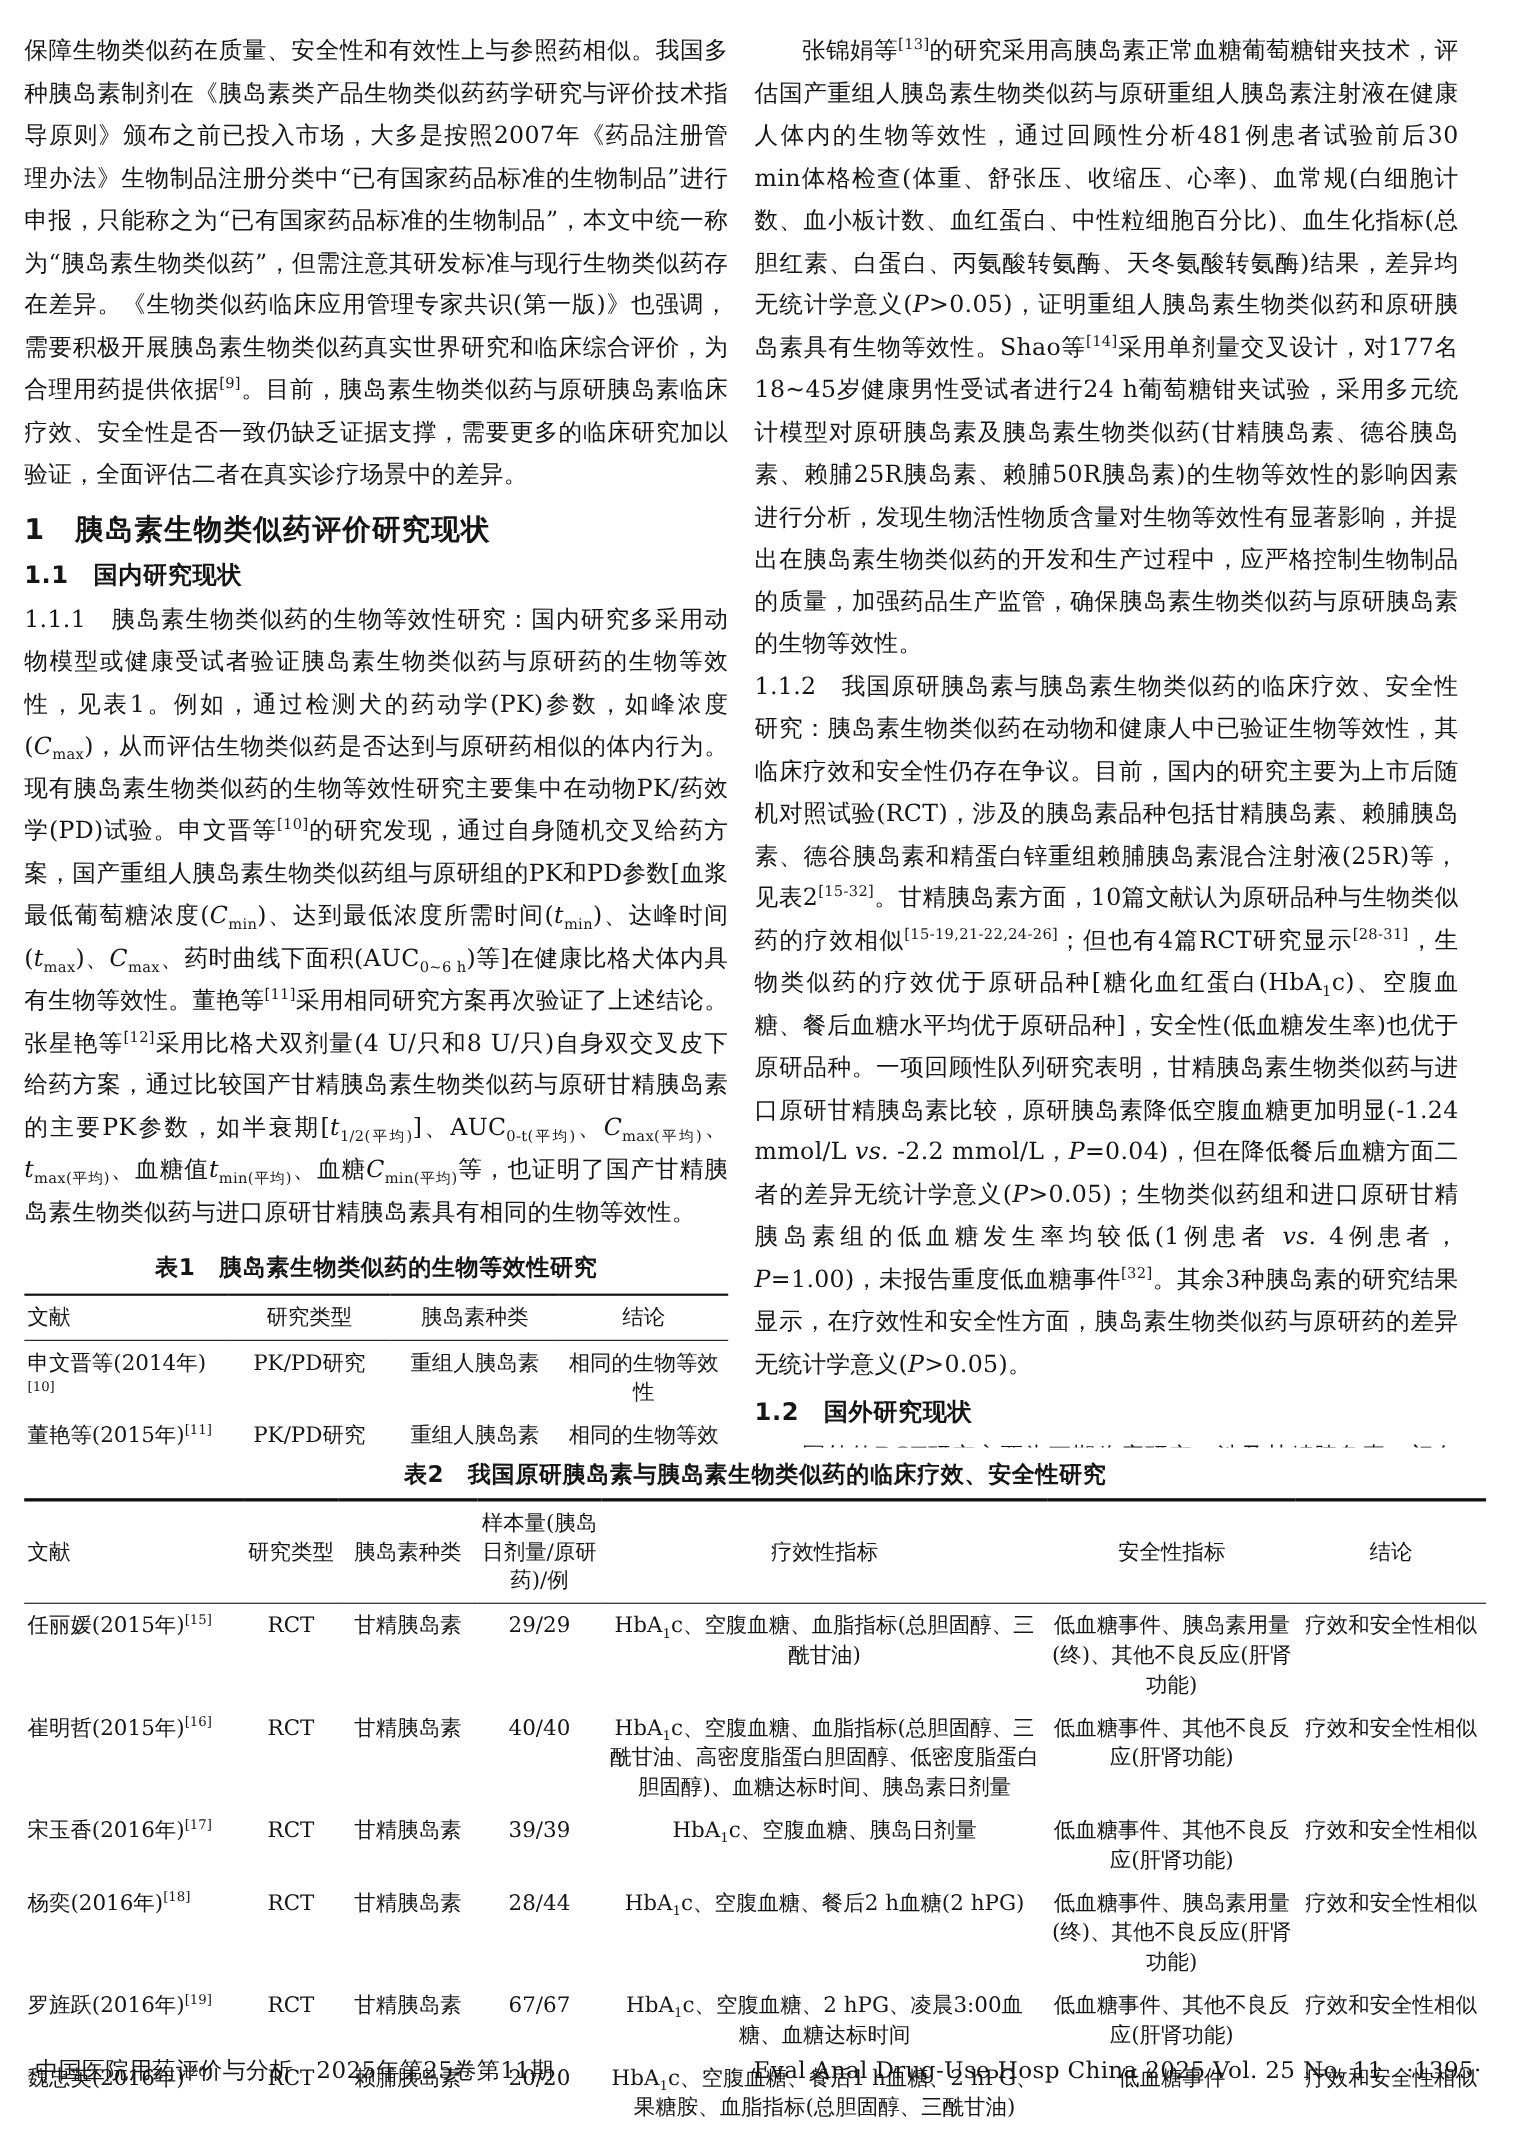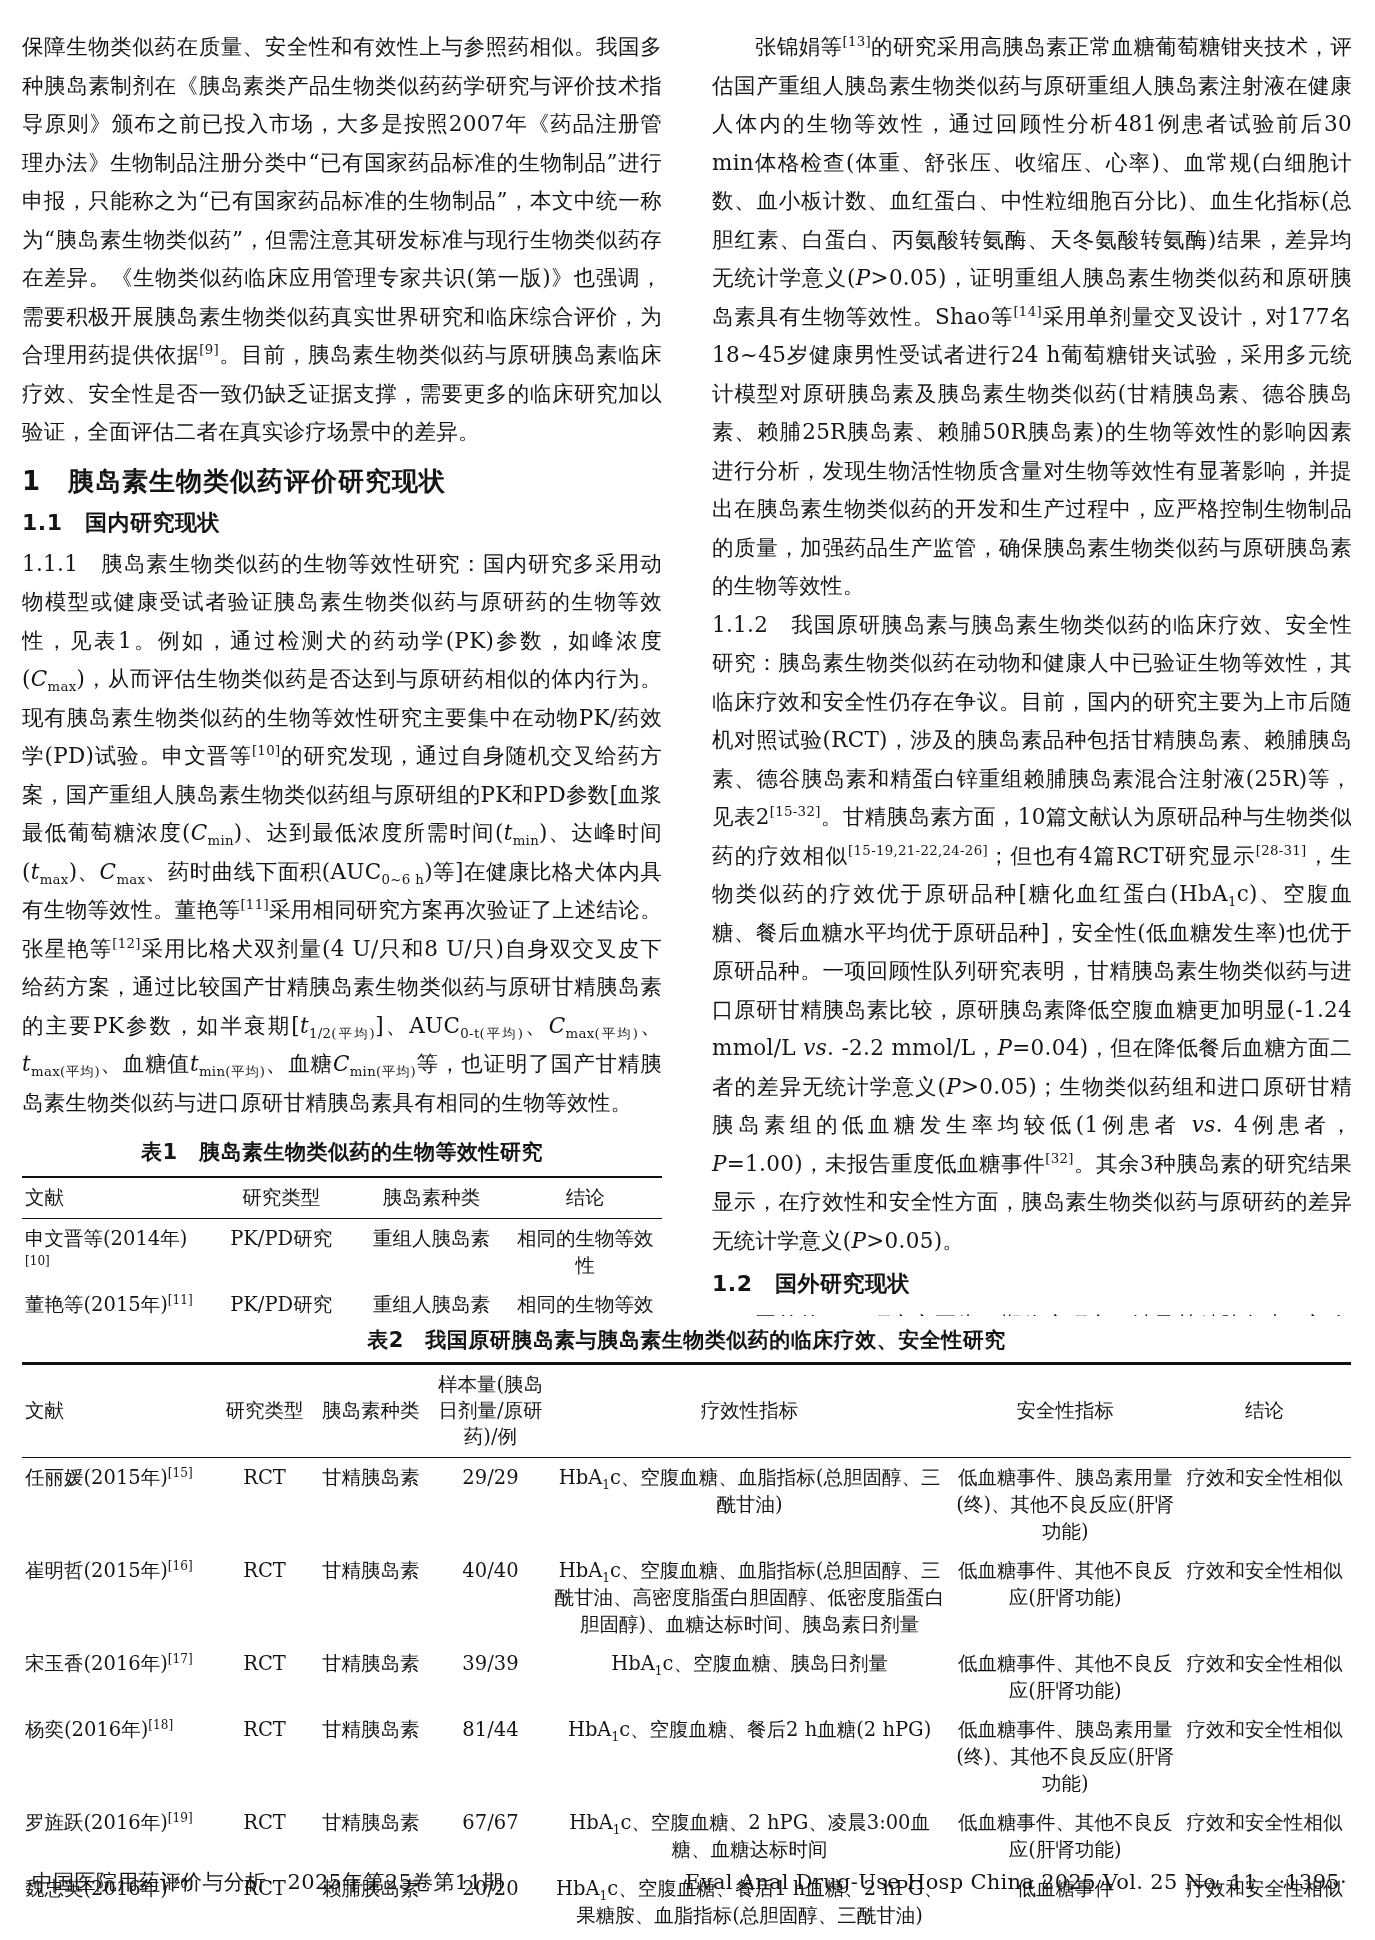--- a/index.html
+++ b/index.html
@@ -5,21 +5,21 @@
   * { margin:0; padding:0; box-sizing:border-box; }
   html,body { background:#ffffff; }
   body {
     width:1375px; height:1940px;
     color:#151515;
     font-family:"DejaVu Serif","Liberation Serif",serif;
   }
   .page { position:relative; width:1375px; height:1940px; padding:28px 24px 0 22px; overflow:hidden; }
 
   
-  .columns { display:flex; gap:50px; height:1288px; overflow:hidden; }
+  .columns { display:flex; gap:24px; height:1288px; overflow:hidden; }
   .col { width:640px; flex:0 0 640px; }
 
   p.body {
     font-size:21.5px; line-height:38.5px;
     text-align:justify; letter-spacing:.3px;
   }
   p.indent { text-indent:2em; }
   sup { font-size:.62em; line-height:0; }
   sub { font-size:.62em; line-height:0; }
   i { font-style:italic; }
@@ -173,21 +173,21 @@
           <td>甘精胰岛素</td>
           <td>39/39</td>
           <td>HbA<sub>1</sub>c、空腹血糖、胰岛日剂量</td>
           <td>低血糖事件、其他不良反应(肝肾功能)</td>
           <td>疗效和安全性相似</td>
         </tr>
         <tr>
           <td class="al">杨奕(2016年)<sup>[18]</sup></td>
           <td>RCT</td>
           <td>甘精胰岛素</td>
-          <td>81/44</td>
+          <td>28/44</td>
           <td>HbA<sub>1</sub>c、空腹血糖、餐后2 h血糖(2 hPG)</td>
           <td>低血糖事件、胰岛素用量(终)、其他不良反应(肝肾功能)</td>
           <td>疗效和安全性相似</td>
         </tr>
         <tr>
           <td class="al">罗旌跃(2016年)<sup>[19]</sup></td>
           <td>RCT</td>
           <td>甘精胰岛素</td>
           <td>67/67</td>
           <td>HbA<sub>1</sub>c、空腹血糖、2 hPG、凌晨3:00血糖、血糖达标时间</td>

